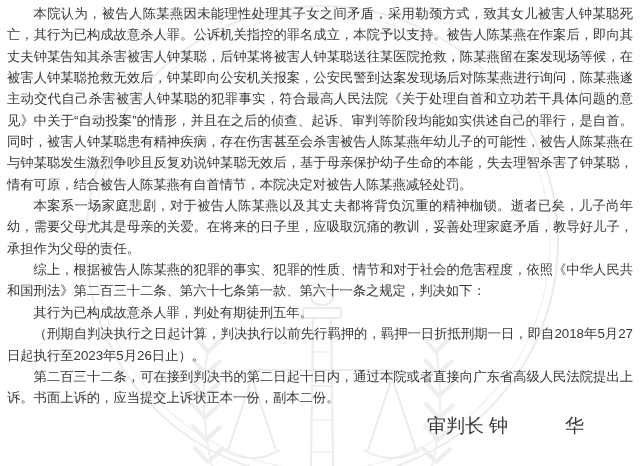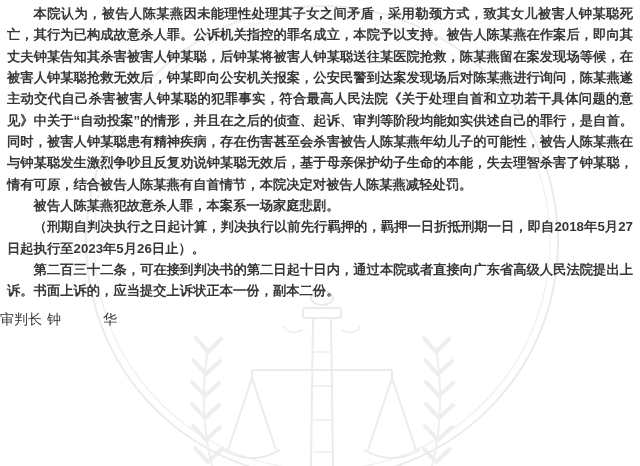--- a/index.html
+++ b/index.html
@@ -22,29 +22,30 @@
     z-index: 1;
     padding: 3px 7px 0 7px;
     color: #373737;
     font-size: 13.3px;
     line-height: 21.35px;
     letter-spacing: 0;
     text-align: justify;
   }
   .content p {
     text-indent: 2em;
-    font-weight: 700;
+    font-weight: 400;
   }
   .signatures {
     position: relative;
     z-index: 1;
     margin-top: 5px;
     padding-right: 56px;
+    text-align: right;
     color: #373737;
-    font-size: 14px;
+    font-size: 19px;
     line-height: 24.5px;
     font-weight: 500;
   }
   .sig-name { margin-left: 5px; }
 </style>
 </head>
 <body>
 
 <div>
 
@@ -83,21 +84,23 @@
                M438 374 L425 360 M438 374 L452 361
                M439 396 L426 382 M439 396 L453 383
                M439 418 L426 404 M439 418 L453 405
                M438 440 L425 426 M438 440 L452 427
                M436 462 L423 448 M436 462 L450 449" stroke="#eeeeee" stroke-width="4" stroke-linecap="round"></path>
     </g>
   </svg>
 
   <div class="content">
     <p>本院认为，被告人陈某燕因未能理性处理其子女之间矛盾，采用勒颈方式，致其女儿被害人钟某聪死亡，其行为已构成故意杀人罪。公诉机关指控的罪名成立，本院予以支持。被告人陈某燕在作案后，即向其丈夫钟某告知其杀害被害人钟某聪，后钟某将被害人钟某聪送往某医院抢救，陈某燕留在案发现场等候，在被害人钟某聪抢救无效后，钟某即向公安机关报案，公安民警到达案发现场后对陈某燕进行询问，陈某燕遂主动交代自己杀害被害人钟某聪的犯罪事实，符合最高人民法院《关于处理自首和立功若干具体问题的意见》中关于“自动投案”的情形，并且在之后的侦查、起诉、审判等阶段均能如实供述自己的罪行，是自首。同时，被害人钟某聪患有精神疾病，存在伤害甚至会杀害被告人陈某燕年幼儿子的可能性，被告人陈某燕在与钟某聪发生激烈争吵且反复劝说钟某聪无效后，基于母亲保护幼子生命的本能，失去理智杀害了钟某聪，情有可原，结合被告人陈某燕有自首情节，本院决定对被告人陈某燕减轻处罚。</p>
-    <p>被告人陈某燕犯故意杀人罪，本案系一场家庭悲剧。</p>
+    <p>本案系一场家庭悲剧，对于被告人陈某燕以及其丈夫都将背负沉重的精神枷锁。逝者已矣，儿子尚年幼，需要父母尤其是母亲的关爱。在将来的日子里，应吸取沉痛的教训，妥善处理家庭矛盾，教导好儿子，承担作为父母的责任。</p>
+    <p>综上，根据被告人陈某燕的犯罪的事实、犯罪的性质、情节和对于社会的危害程度，依照《中华人民共和国刑法》第二百三十二条、第六十七条第一款、第六十一条之规定，判决如下：</p>
+    <p>其行为已构成故意杀人罪，判处有期徒刑五年。</p>
     <p>（刑期自判决执行之日起计算，判决执行以前先行羁押的，羁押一日折抵刑期一日，即自2018年5月27日起执行至2023年5月26日止）。</p>
     <p>第二百三十二条，可在接到判决书的第二日起十日内，通过本院或者直接向广东省高级人民法院提出上诉。书面上诉的，应当提交上诉状正本一份，副本二份。</p>
   </div>
 
   <div class="signatures">
     <div>
       <span>审判长</span><span class="sig-name">钟　　　华</span>
     </div>
     <div>
       

